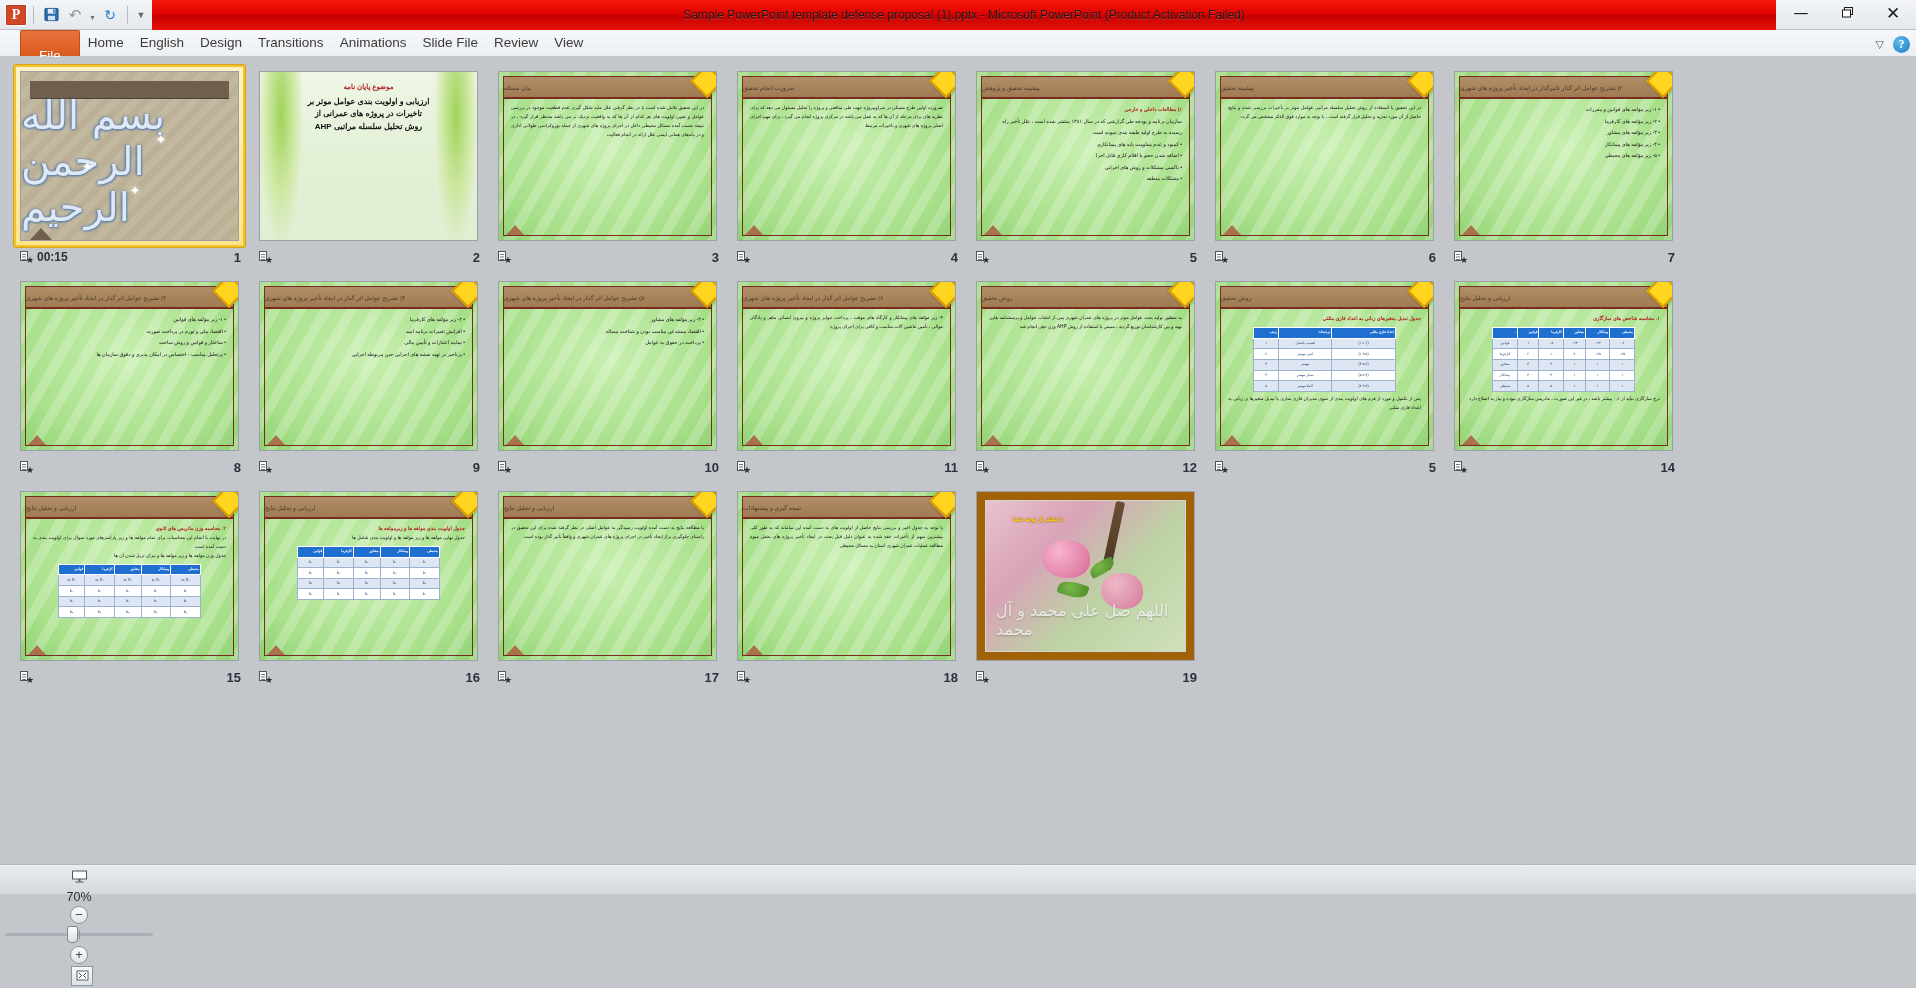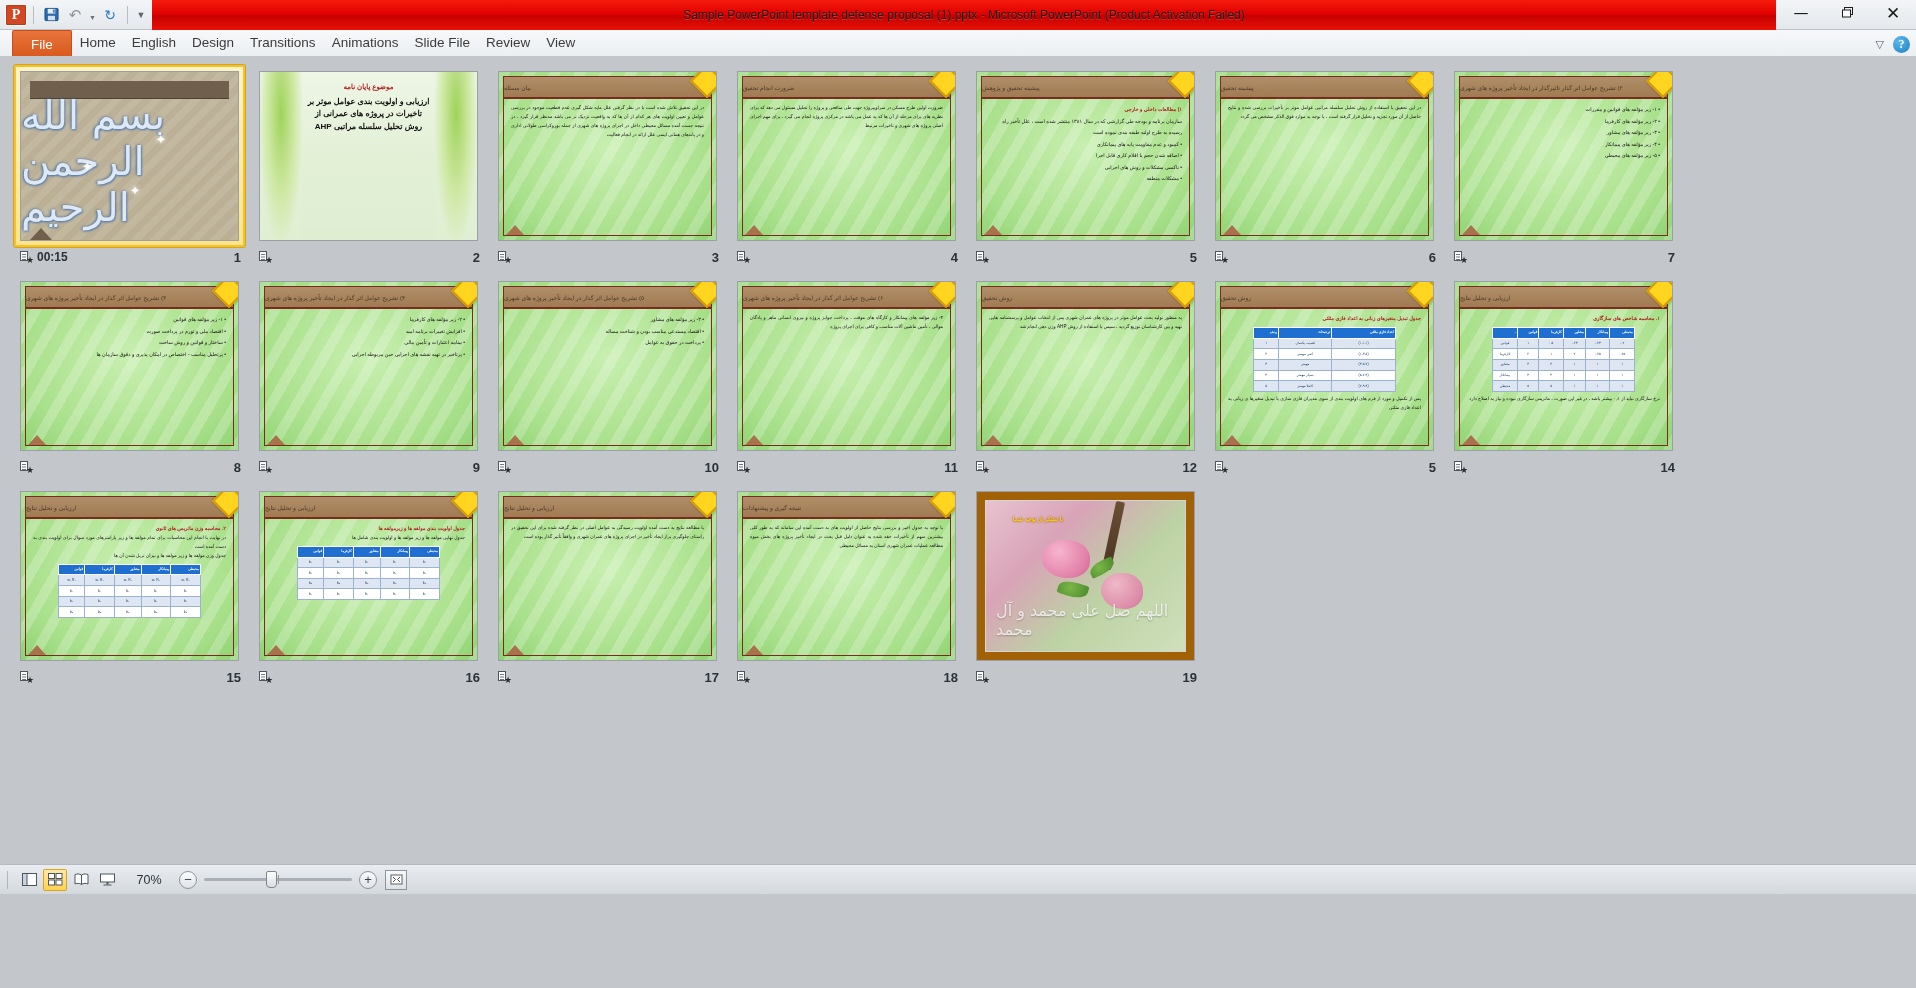--- a/index.html
+++ b/index.html
@@ -67,21 +67,21 @@
     position: relative;
   }
   .tabs { display: flex; align-items: flex-end; height: 27px; }
   .tab {
     padding: 0 8px; height: 26px; line-height: 26px;
     font-size: 13.5px; color: #3b3b3b; white-space: nowrap;
   }
   .tab.file {
     background: linear-gradient(to bottom,#e8743c 0%,#d95a1e 100%);
     color: #fff; border-radius: 2px 2px 0 0;
-    padding: 1px 18px; margin-left: 12px;
+    padding: 12px 18px; margin-left: 20px;
     border: 1px solid #c44f18; border-bottom: none;
   }
   .ribbon-right {
     position: absolute; right: 6px; bottom: 3px;
     display: flex; align-items: center; gap: 9px;
   }
   .chevron-up { font-size: 11px; color: #4c5660; }
   .help-icon {
     width: 17px; height: 17px; border-radius: 50%;
     background: radial-gradient(circle at 35% 30%, #5fb8ee, #1a7fc1);
@@ -297,21 +297,21 @@
     background: linear-gradient(to bottom,#e9ecf0 0%,#d4d9de 100%);
     border-top:1px solid #b4bac0;
     display:flex; align-items:center; justify-content:space-between;
     padding:0 4px 0 0;
   }
   .status-left { display:flex; align-items:center; height:30px; }
   .status-cell {
     padding:0 14px; font-size:12.5px; color:#2b3138; height:22px; line-height:22px;
     border-right:1px solid #b9bfc5;
   }
-  .status-right { display:flex; align-items:center; gap:2px; padding-right:6px; }
+  .status-right { display:flex; align-items:center; gap:2px; padding-right:6px;flex-direction:column; }
   .view-sep { width:1px; height:18px; background:#b0b6bc; margin:0 7px; }
   .view-btn {
     width:24px; height:22px;
     display:flex; align-items:center; justify-content:center;
     border-radius:2px;
   }
   .view-btn.active {
     background: linear-gradient(to bottom,#ffe9a8,#ffd24d);
     border:1px solid #d8a520;
   }

